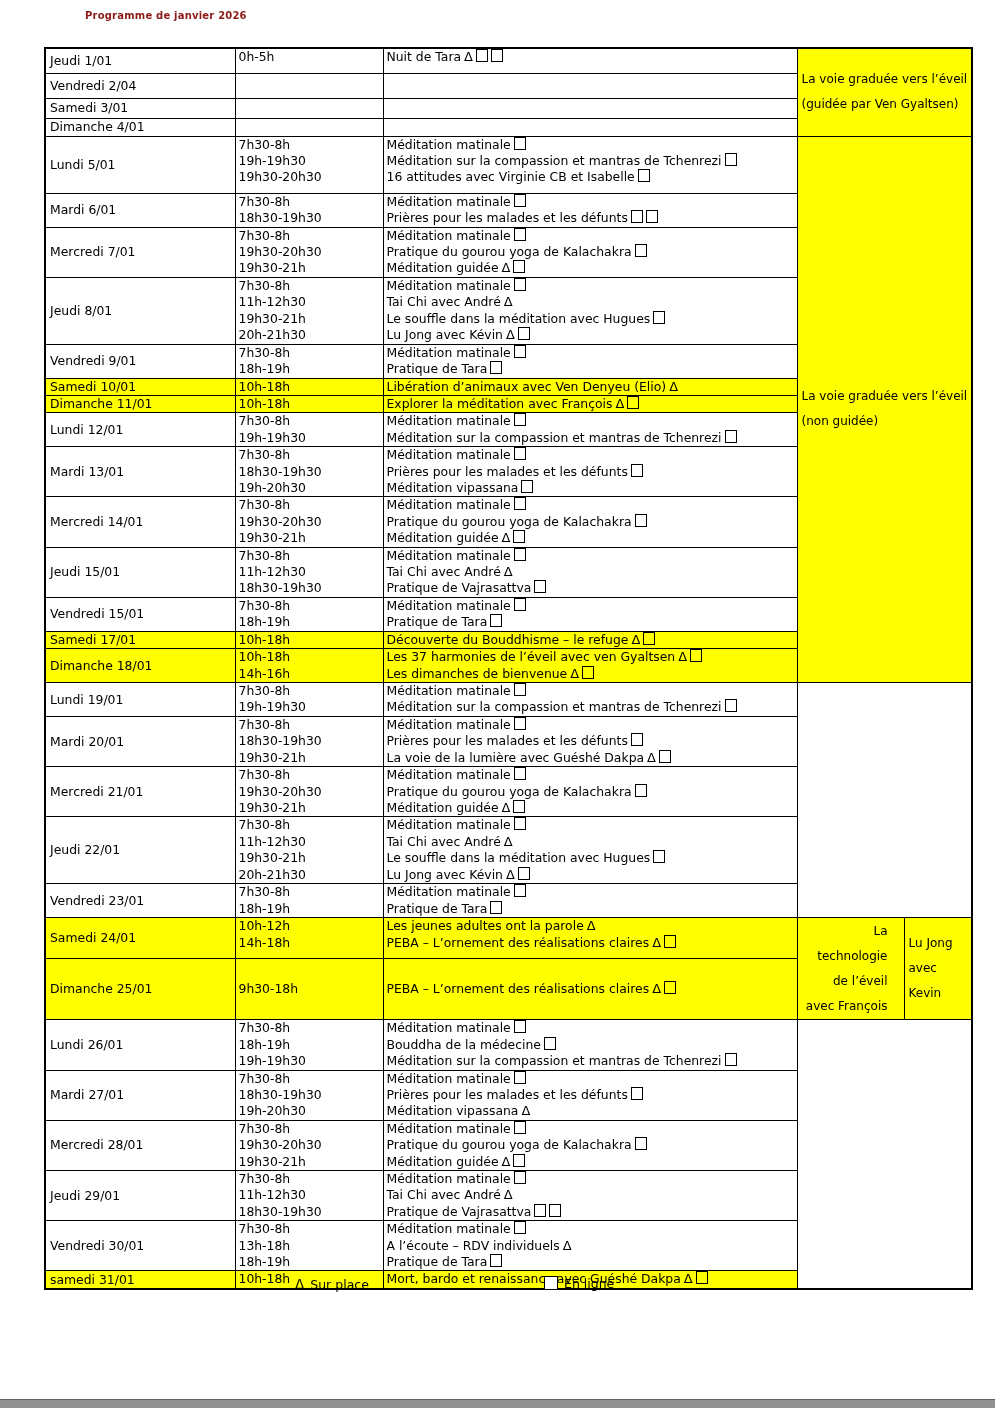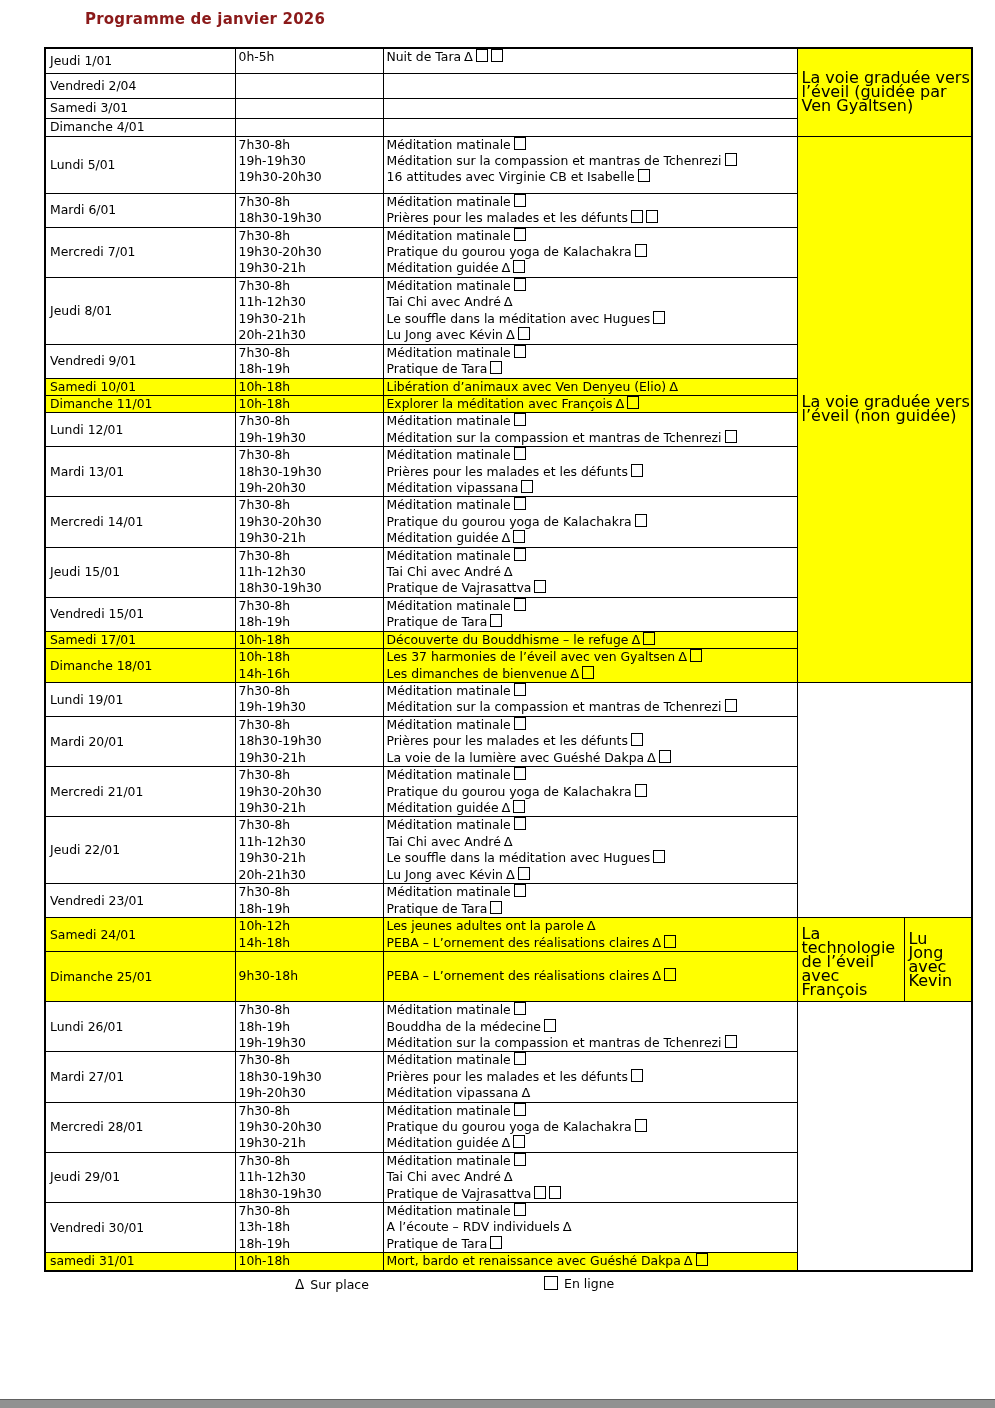--- a/index.html
+++ b/index.html
@@ -3,21 +3,21 @@
 <meta charset="utf-8">
 <style>
   html,body{margin:0;padding:0;}
   body{
     width:995px;height:1408px;background:#ffffff;position:relative;
     font-family:"DejaVu Sans","Liberation Sans",sans-serif;color:#000;
     overflow:hidden;
   }
   .page-title{
     position:absolute;left:85px;top:10px;
-    font-size:15px;font-weight:bold;color:#8b1a1a;letter-spacing:.2px;
+    font-size:10px;font-weight:bold;color:#8b1a1a;letter-spacing:.2px;
   }
   table.sched{
     position:absolute;left:44px;top:47px;width:927px;
     border-collapse:collapse;table-layout:fixed;
     border:2px solid #000;
   }
   table.sched td{
     border:1.5px solid #000;padding:0;font-size:12.4px;overflow:hidden;
     background:#fff;
   }
@@ -26,23 +26,23 @@
   td.time,td.act{vertical-align:top;}
   td.vc{vertical-align:middle;}
   .l{line-height:16.4px;white-space:nowrap;padding-left:3px;}
   .hl{background:#ffff00 !important;}
   .sq{
     display:inline-block;width:10px;height:11px;border:1.5px solid #000;
     margin-left:3px;vertical-align:-1px;background:transparent;
   }
   .tri{margin-left:3px;font-size:13px;}
   td.notes{vertical-align:middle;}
-  td.notes .txt{font-size:16px;line-height:14px;padding-left:4px;width:170px;}
+  td.notes .txt{font-size:12px;line-height:25px;padding-left:4px;width:170px;}
   td.notes.na{vertical-align:top;}
-  td.notes.na .txt{width:86px;padding-top:9px;}
+  td.notes.na .txt{width:86px;padding-top:1px;text-align:right;}
   td.notes.nb .txt{width:48px;}
   .legend{position:absolute;top:1276px;left:0;width:995px;height:20px;font-size:12.5px;padding-left:48px;}
   .legend-item{position:absolute;top:0;white-space:nowrap;}
   .legend-onsite{left:295px;}
   .legend-online{left:544px;}
   .legend .tri-big{font-size:13.5px;margin-right:6px;}
   .legend .box{
     display:inline-block;width:12px;height:12px;border:1.5px solid #000;
     vertical-align:-2px;margin-right:6px;background:#fff;
   }

